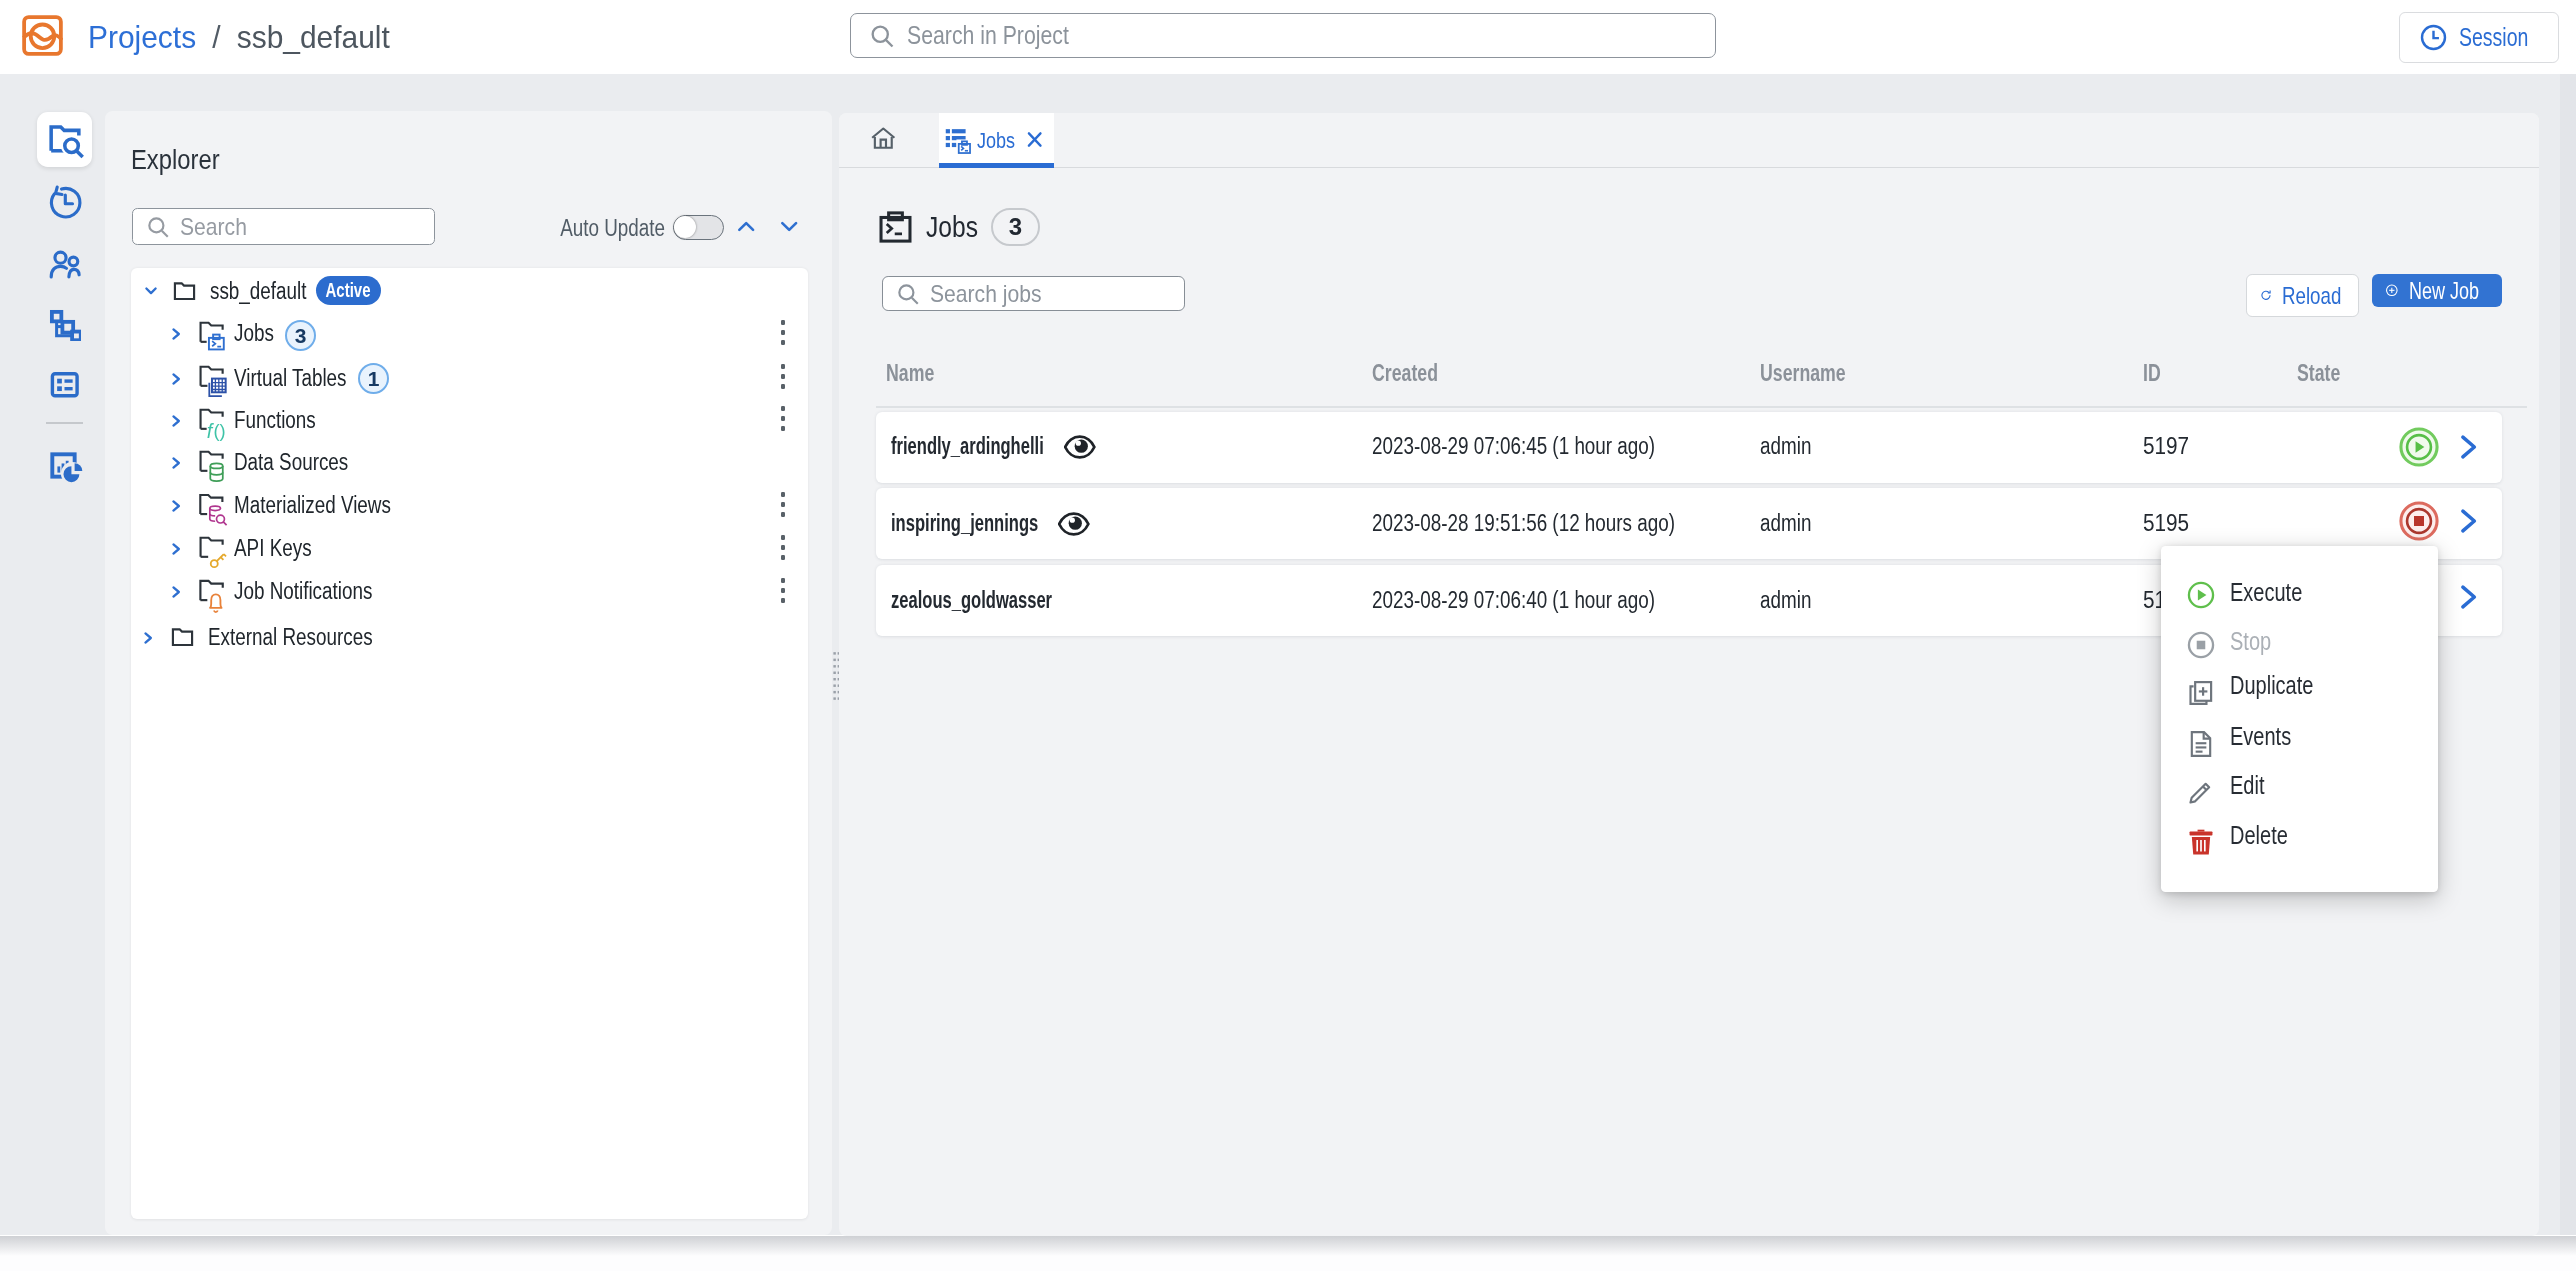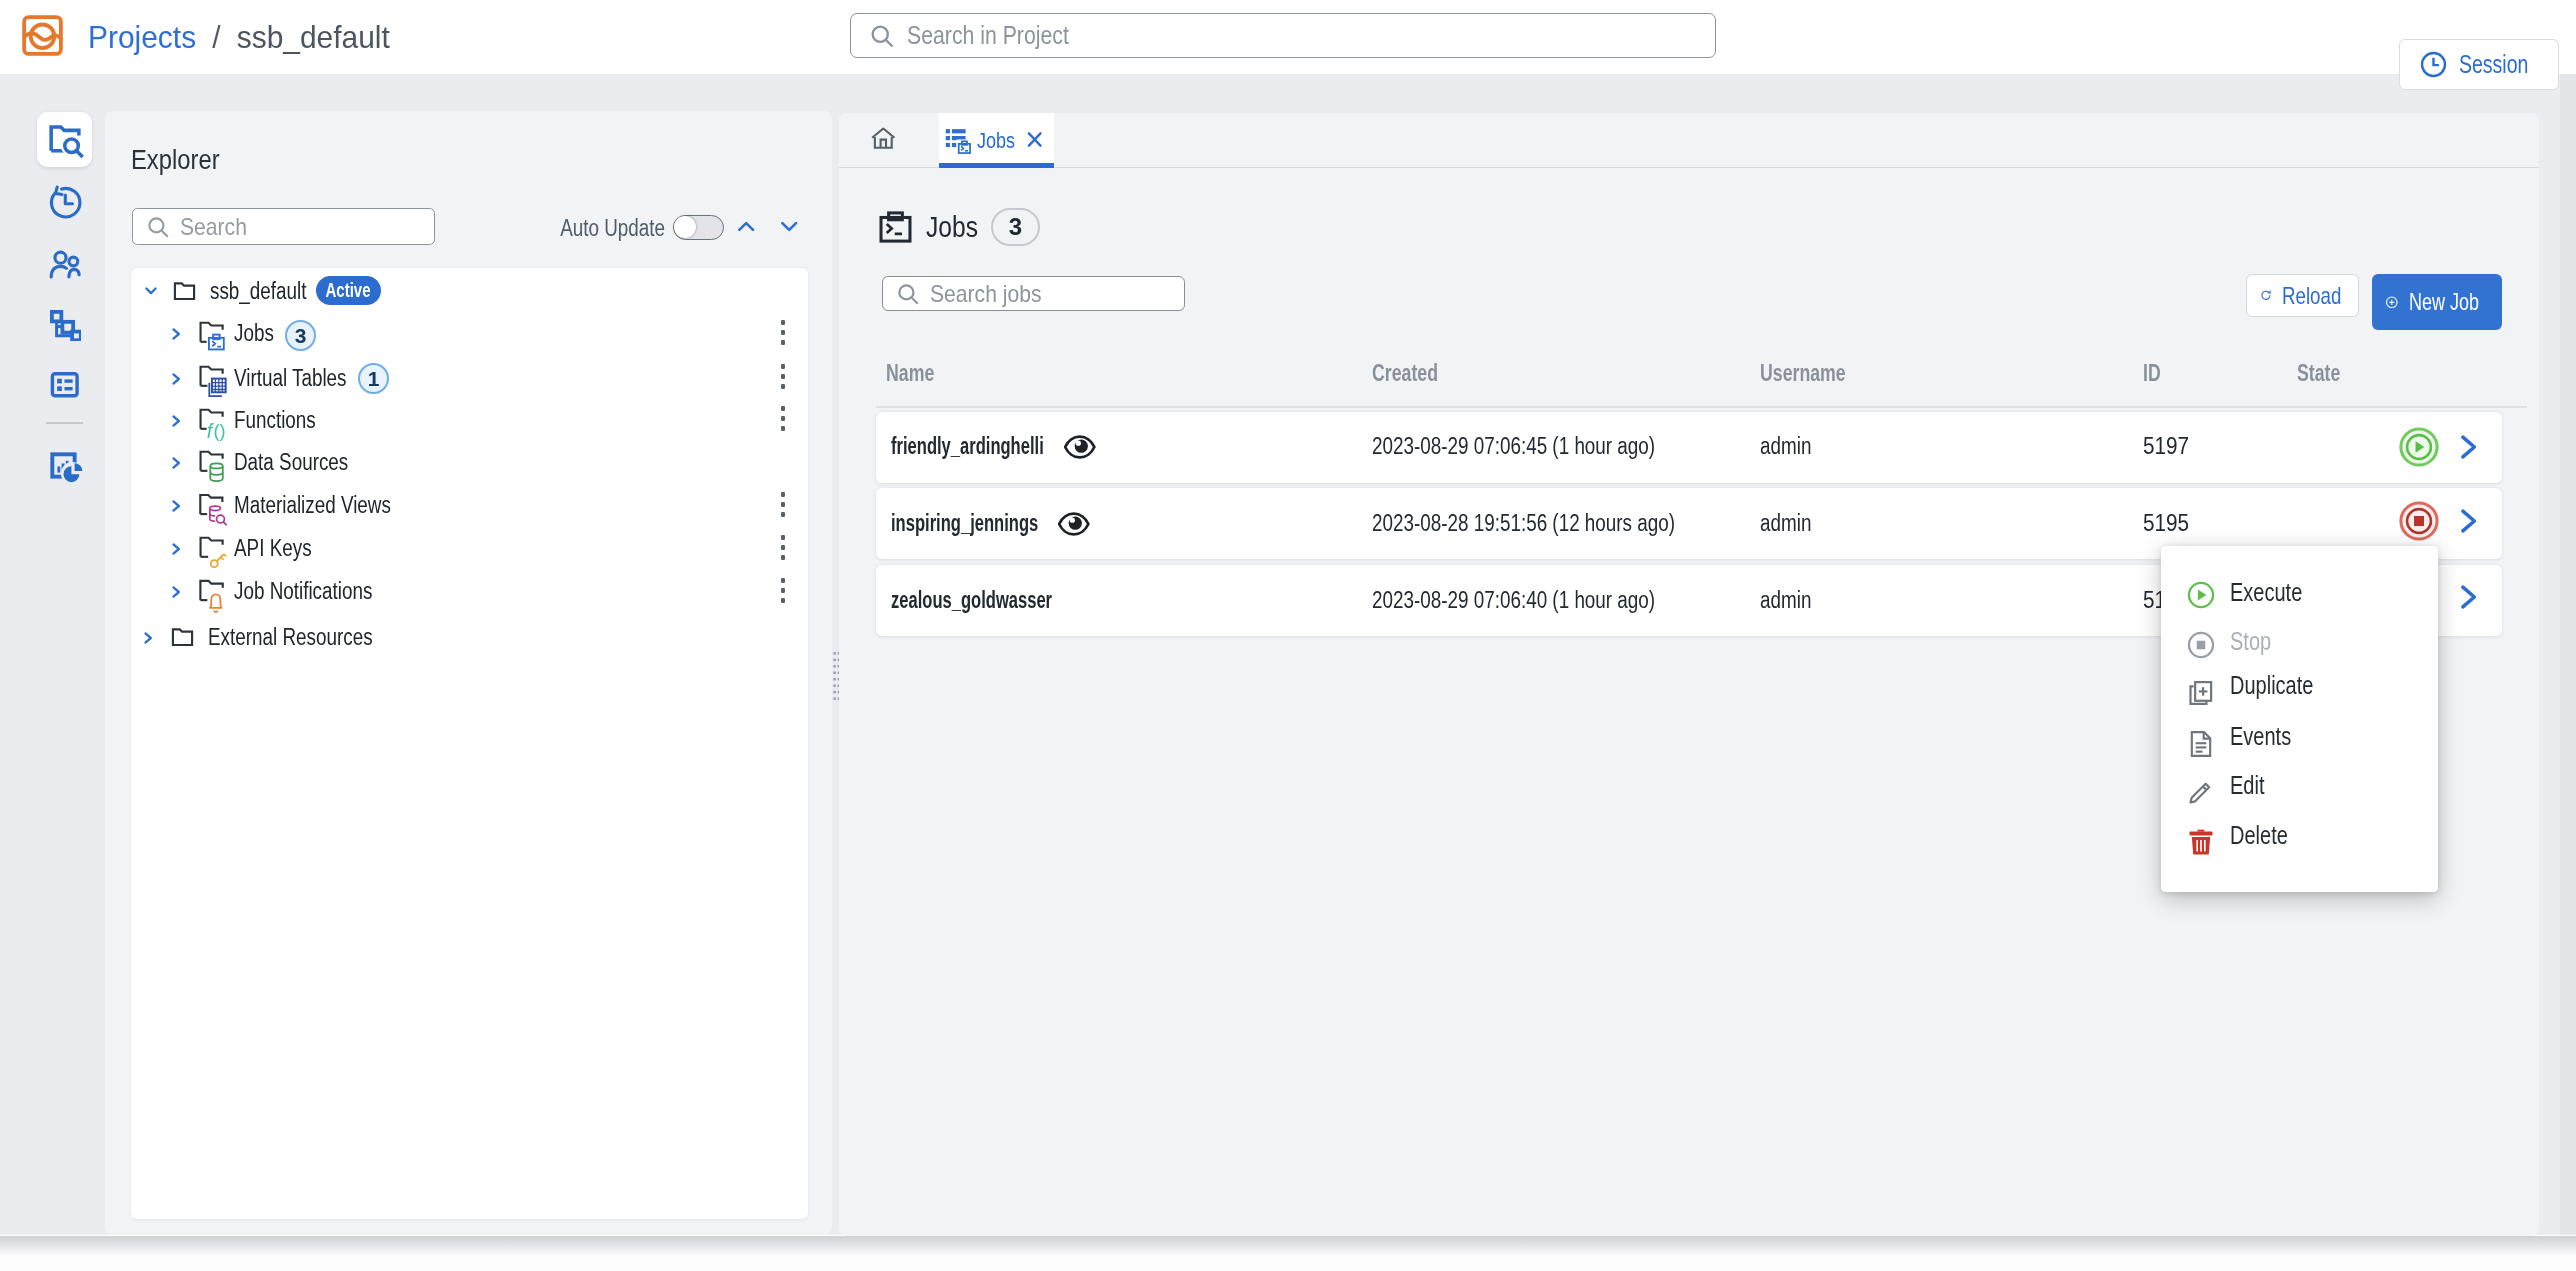--- a/index.html
+++ b/index.html
@@ -9,21 +9,21 @@
   .sx { display:inline-block; transform-origin:0 50%; white-space:nowrap; }
   .sxc { display:inline-block; transform-origin:50% 50%; white-space:nowrap; }
   
   #header { left:0; top:0; width:2576px; height:74px; background:#fff; }
   #crumb { left:88px; top:0; height:74px; display:flex; align-items:center; font-size:31.5px; color:#525c66; }
   #crumb .blue { color:#2d6fd6; }
   #crumb .sep { margin:0 17px; color:#525c66; }
   #hsearch { left:850px; top:13px; width:866px; height:45px; background:#fff;
     border:1.5px solid #8d949c; border-radius:7px; display:flex; align-items:center; color:#8c939b; font-size:25px; }
   #session { left:2399px; top:12.3px; width:160px; height:51px; background:#fff; border:1.5px solid #dadcdf;
-    border-radius:6.1px; display:flex; align-items:center; justify-content:flex-start; padding-left:19px; color:#2a6cd3; font-size:26px;margin-top:27px; }
+    border-radius:6.1px; display:flex; align-items:center; justify-content:flex-start; padding-left:19px; color:#2a6cd3; font-size:26px; }
   
   #pagebg { left:0; top:74px; width:2576px; height:1161px; background:#eaecef; }
   #rightstrip { left:2560px; top:74px; width:16px; height:1161px; background:#e3e5e9; }
   #bottomstrip { left:0; top:1236px; width:2576px; height:36px; background:#fdfdfe; }
   #bottomshadow { left:0; top:1236px; width:2576px; height:20px;
      background:linear-gradient(to bottom, rgba(100,105,115,0.30), rgba(100,105,115,0.0)); }
   
   #selbox { left:37px; top:112px; width:55px; height:55px; background:#fff; border-radius:10.8px;
      box-shadow:0 1.5px 4.6px rgba(0,0,0,0.10); }
   #sidediv { left:46px; top:422px; width:37px; height:1.5px; background:#c5c8cc; }
@@ -49,21 +49,21 @@
       border-bottom:1.5px solid #d8dadd; }
   #activetab { left:939px; top:113px; width:115px; height:51px; background:#fff; }
   #tabunderline { left:939px; top:163px; width:115px; height:4.6px; background:#2a6cd3; }
   #jobshead { left:926px; top:210px; font-size:30px; color:#222831; }
   #jobsbadge { left:991px; top:208px; width:49px; height:38px; border:2.3px solid #c6c9cd; border-radius:19px;
       display:flex; align-items:center; justify-content:center; font-size:24px; font-weight:bold; color:#222831; }
   #jsearch { left:882px; top:276px; width:303px; height:35px; background:#fff; border:1.5px solid #878e96;
       border-radius:6.1px; display:flex; align-items:center; color:#8d949c; font-size:24px; }
   #reload { left:2246px; top:274px; width:113px; height:43px; background:#fff; border:1.5px solid #d5d8db;
       border-radius:6.1px; display:flex; align-items:center; justify-content:flex-start; padding-left:13px; color:#2a6cd3; font-size:24px; }
-  #newjob { left:2372px; top:274px; width:130px; height:56px; background:#3273d2; border-radius:6.1px;
+  #newjob { left:2372px; top:274px; width:130px; height:33px; background:#3273d2; border-radius:6.1px;
       display:flex; align-items:center; justify-content:flex-start; padding-left:13px; color:#fff; font-size:24px; white-space:nowrap; }
   .th { position:absolute; top:360px; font-size:23px; font-weight:bold; color:#8b9199; transform:scaleX(0.77); transform-origin:0 50%; }
   #theadline { left:876px; top:406px; width:1651px; height:1.5px; background:#dee1e4; }
   .rrow { position:absolute; left:876px; width:1626px; height:71px; background:#fff; border-radius:6.1px;
       box-shadow:0 0.8px 3.1px rgba(30,40,55,0.10); }
   .cell { position:absolute; font-size:23px; color:#232930; white-space:nowrap; transform:scaleX(0.82); transform-origin:0 50%; }
   .cell.bold { transform:scaleX(0.72); }
   .cell.num { transform:scaleX(0.9); }
   .bold { font-weight:bold; }
   

